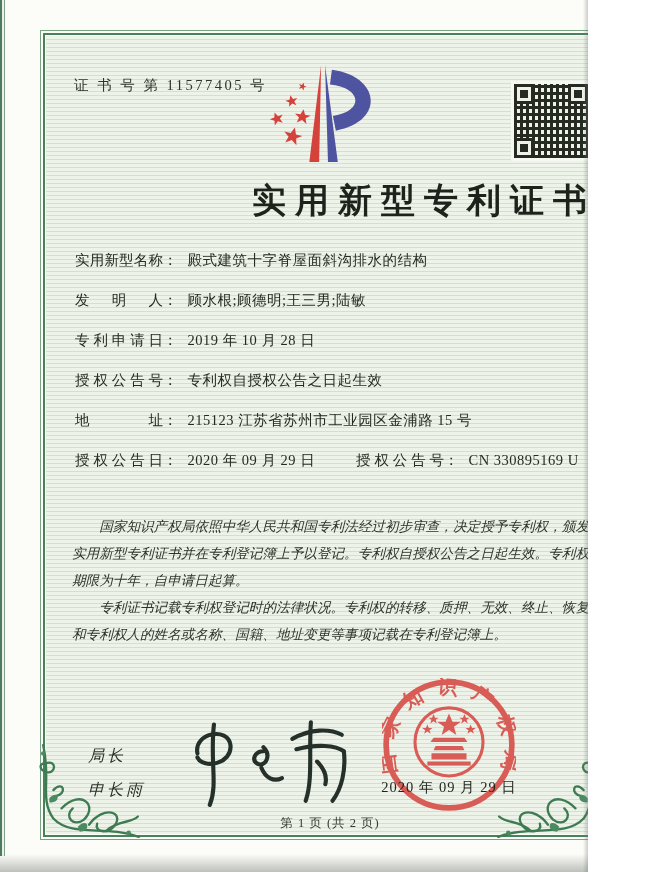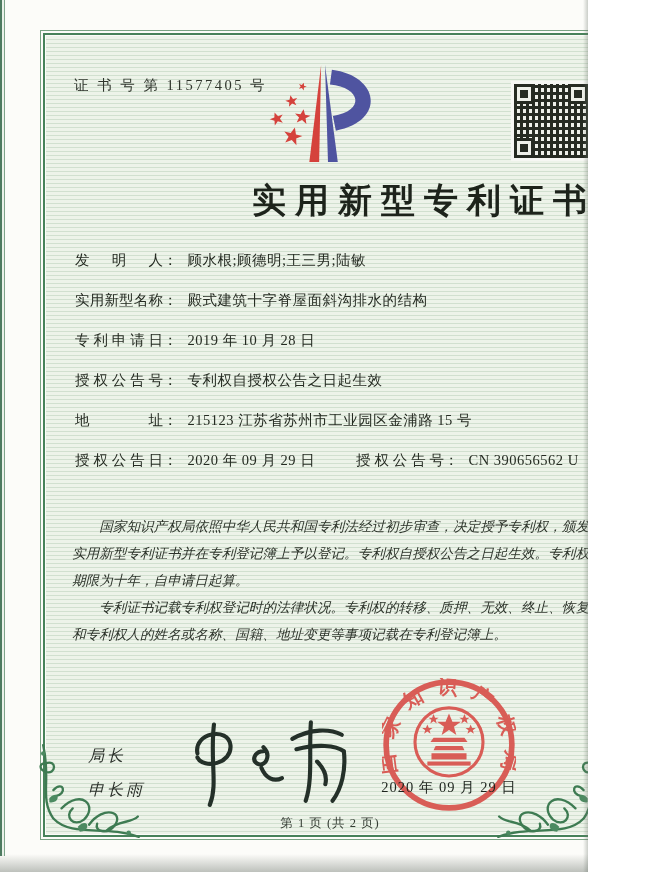--- a/index.html
+++ b/index.html
@@ -127,38 +127,38 @@
       <div class="qf qf-tl"></div>
       <div class="qf qf-tr"></div>
       <div class="qf qf-bl"></div>
     </div>
   </div>
 
   <div class="title">实用新型专利证书</div>
 
   <div class="fields">
     <div class="field-row">
+      <span class="flabel">实用新型名称</span><span class="fcolon">：</span><span class="fvalue">殿式建筑十字脊屋面斜沟排水的结构</span>
+    </div>
+    <div class="field-row">
       <span class="flabel">发明人</span><span class="fcolon">：</span><span class="fvalue">顾水根;顾德明;王三男;陆敏</span>
-    </div>
-    <div class="field-row">
-      <span class="flabel">实用新型名称</span><span class="fcolon">：</span><span class="fvalue">殿式建筑十字脊屋面斜沟排水的结构</span>
     </div>
     <div class="field-row">
       <span class="flabel">专利申请日</span><span class="fcolon">：</span><span class="fvalue">2019 年 10 月 28 日</span>
     </div>
     <div class="field-row">
       <span class="flabel">授权公告号</span><span class="fcolon">：</span><span class="fvalue">专利权自授权公告之日起生效</span>
     </div>
     <div class="field-row">
       <span class="flabel">地址</span><span class="fcolon">：</span><span class="fvalue">215123 江苏省苏州市工业园区金浦路 15 号</span>
     </div>
     <div class="field-row">
       <span class="flabel">授权公告日</span><span class="fcolon">：</span><span class="fvalue">2020 年 09 月 29 日</span>
       <span class="grant-second">
-        <span class="flabel">授权公告号</span><span class="fcolon">：</span><span class="fvalue">CN 390656562 U</span>
+        <span class="flabel">授权公告号</span><span class="fcolon">：</span><span class="fvalue">CN 330895169 U</span>
       </span>
     </div>
   </div>
 
   <div class="paras">
     <p>国家知识产权局依照中华人民共和国专利法经过初步审查，决定授予专利权，颁发实用新型专利证书并在专利登记簿上予以登记。专利权自授权公告之日起生效。专利权期限为十年，自申请日起算。</p>
     <p>专利证书记载专利权登记时的法律状况。专利权的转移、质押、无效、终止、恢复和专利权人的姓名或名称、国籍、地址变更等事项记载在专利登记簿上。</p>
   </div>
 
   <div class="director">

